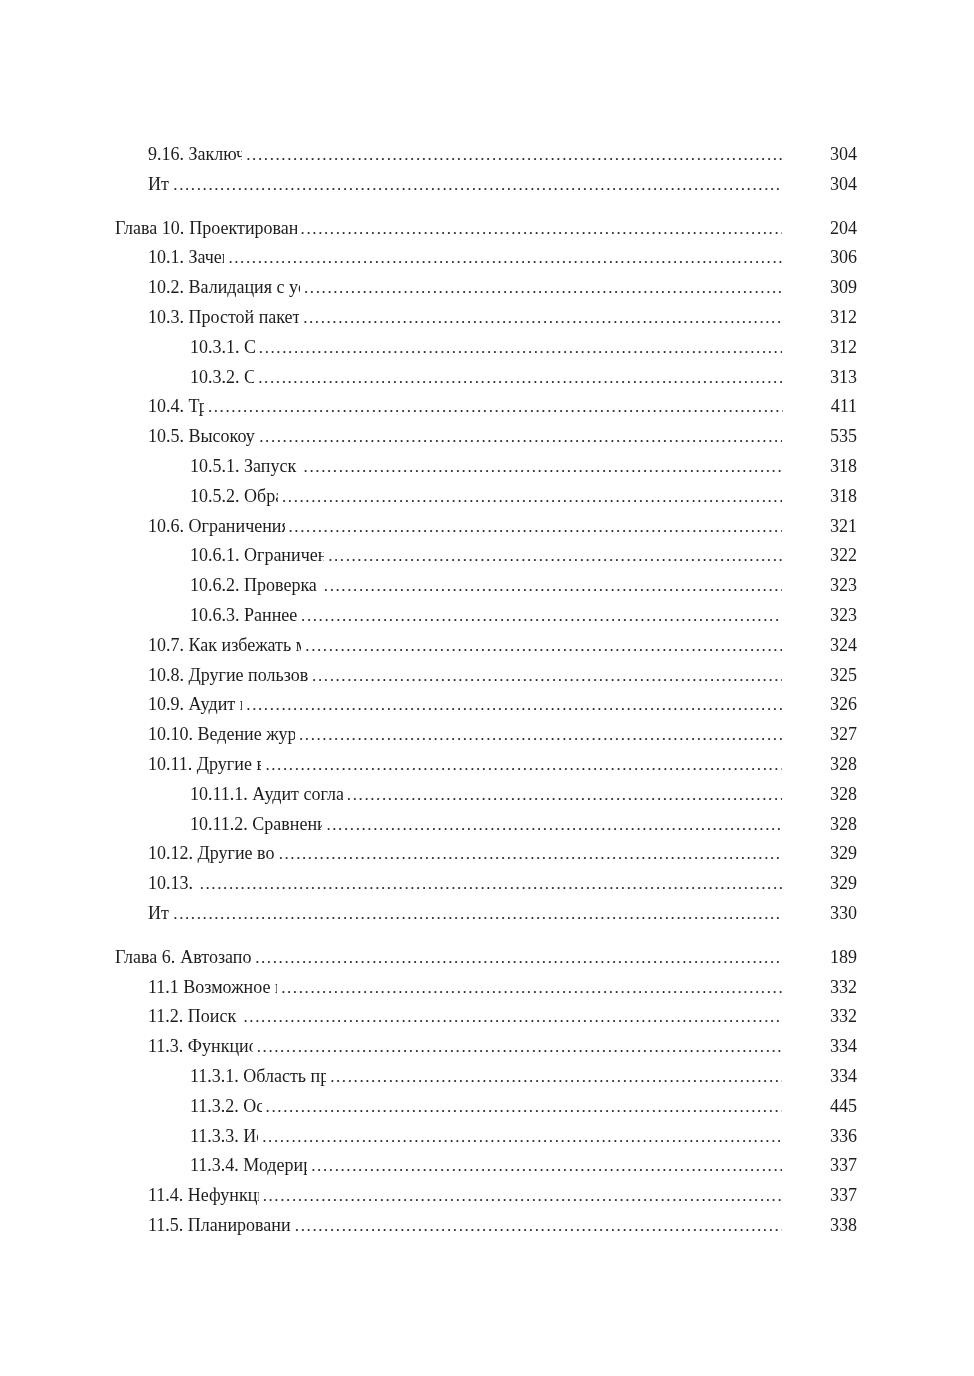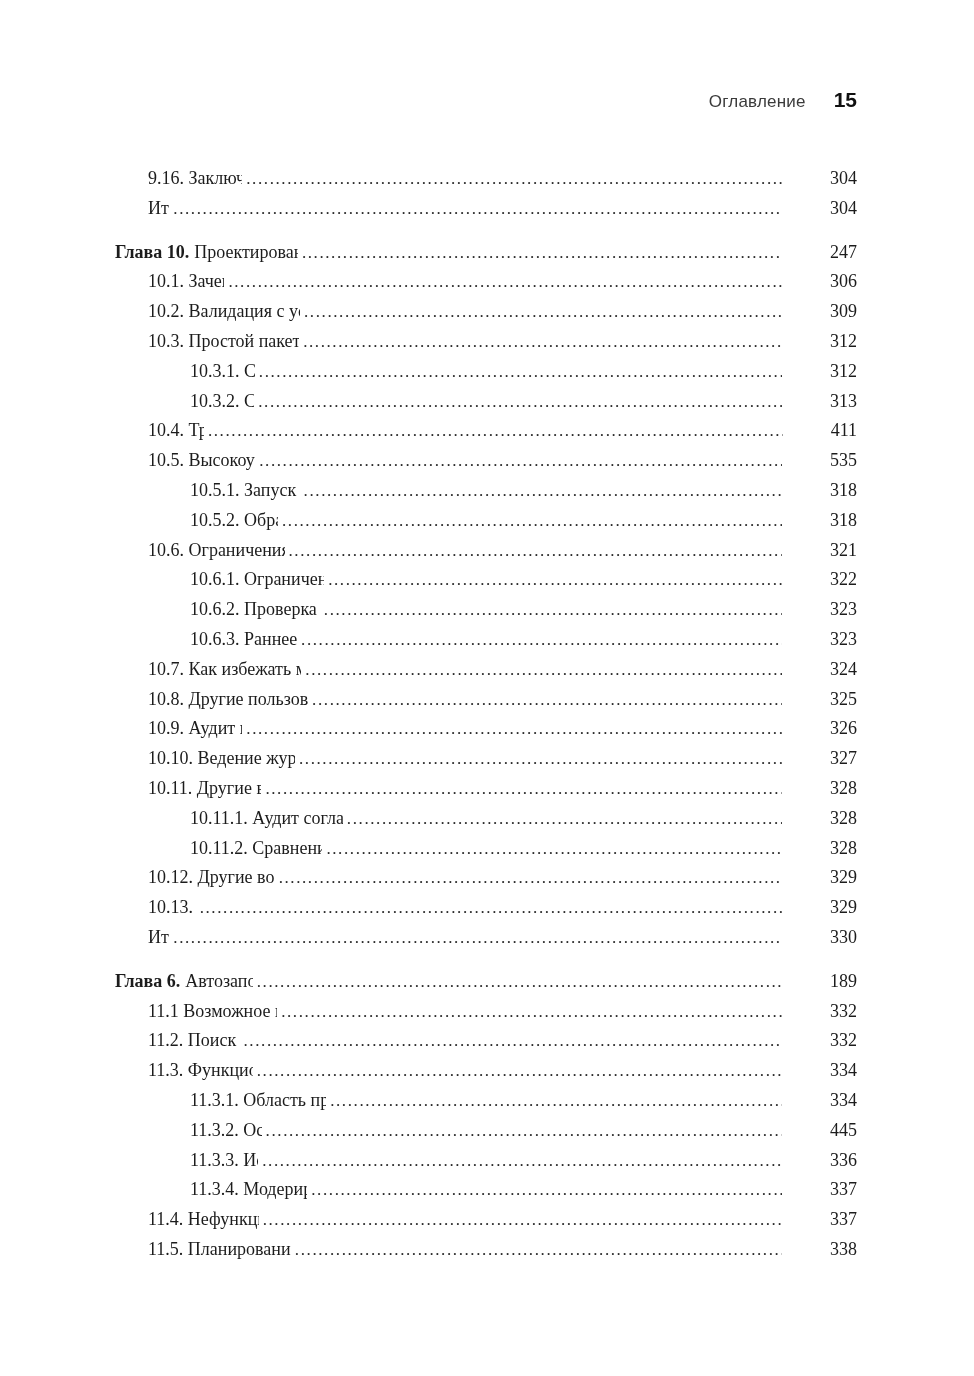--- a/index.html
+++ b/index.html
@@ -43,21 +43,21 @@
     display: flex;
     align-items: baseline;
     line-height: 28.8px;
     white-space: nowrap;
   }
   .toc-row.gap { margin-top: 14px; }
   .level-0 { padding-left: 0; }
   .level-1 { padding-left: 33px; }
   .level-2 { padding-left: 75px; }
   .toc-title { flex: 0 1 auto; overflow: hidden; }
-  .toc-prefix { font-weight: bold; margin-right: 0.28em; }
+  .toc-prefix { font-weight: normal; margin-right: 0.28em; }
   .dots {
     flex: 1 1 auto;
     overflow: hidden;
     white-space: nowrap;
     margin: 0 2px 0 4px;
     min-width: 10px;
   }
   .dots::after {
     content: "....................................................................................................................................................................................................................................";
     letter-spacing: 1.6px;
@@ -68,39 +68,35 @@
     flex: 0 0 auto;
     white-space: nowrap;
     text-align: right;
     margin-left: 46px;
   }
 </style>
 </head>
 <body>
 
 <div class="page">
-  <div class="running-head">
-    <span class="rh-title">Оглавление</span>
-    <span class="rh-pageno">15</span>
-  </div>
   <div class="toc" id="toc">
       <div class="toc-row level-1">
         <span class="toc-title"><span>9.16. Заключительные заметки</span></span>
         <span class="dots"></span>
         <span class="toc-page">304</span>
       </div>
       <div class="toc-row level-1">
         <span class="toc-title"><span>Итоги</span></span>
         <span class="dots"></span>
         <span class="toc-page">304</span>
       </div>
       <div class="toc-row level-0 gap">
         <span class="toc-title"><span class="toc-prefix">Глава 10.</span><span>Проектирование сервиса пакетного аудита базы данных</span></span>
         <span class="dots"></span>
-        <span class="toc-page">247</span>
+        <span class="toc-page">204</span>
       </div>
       <div class="toc-row level-1">
         <span class="toc-title"><span>10.1. Зачем нужен аудит</span></span>
         <span class="dots"></span>
         <span class="toc-page">306</span>
       </div>
       <div class="toc-row level-1">
         <span class="toc-title"><span>10.2. Валидация с условием по результату запроса SQL</span></span>
         <span class="dots"></span>
         <span class="toc-page">309</span>

